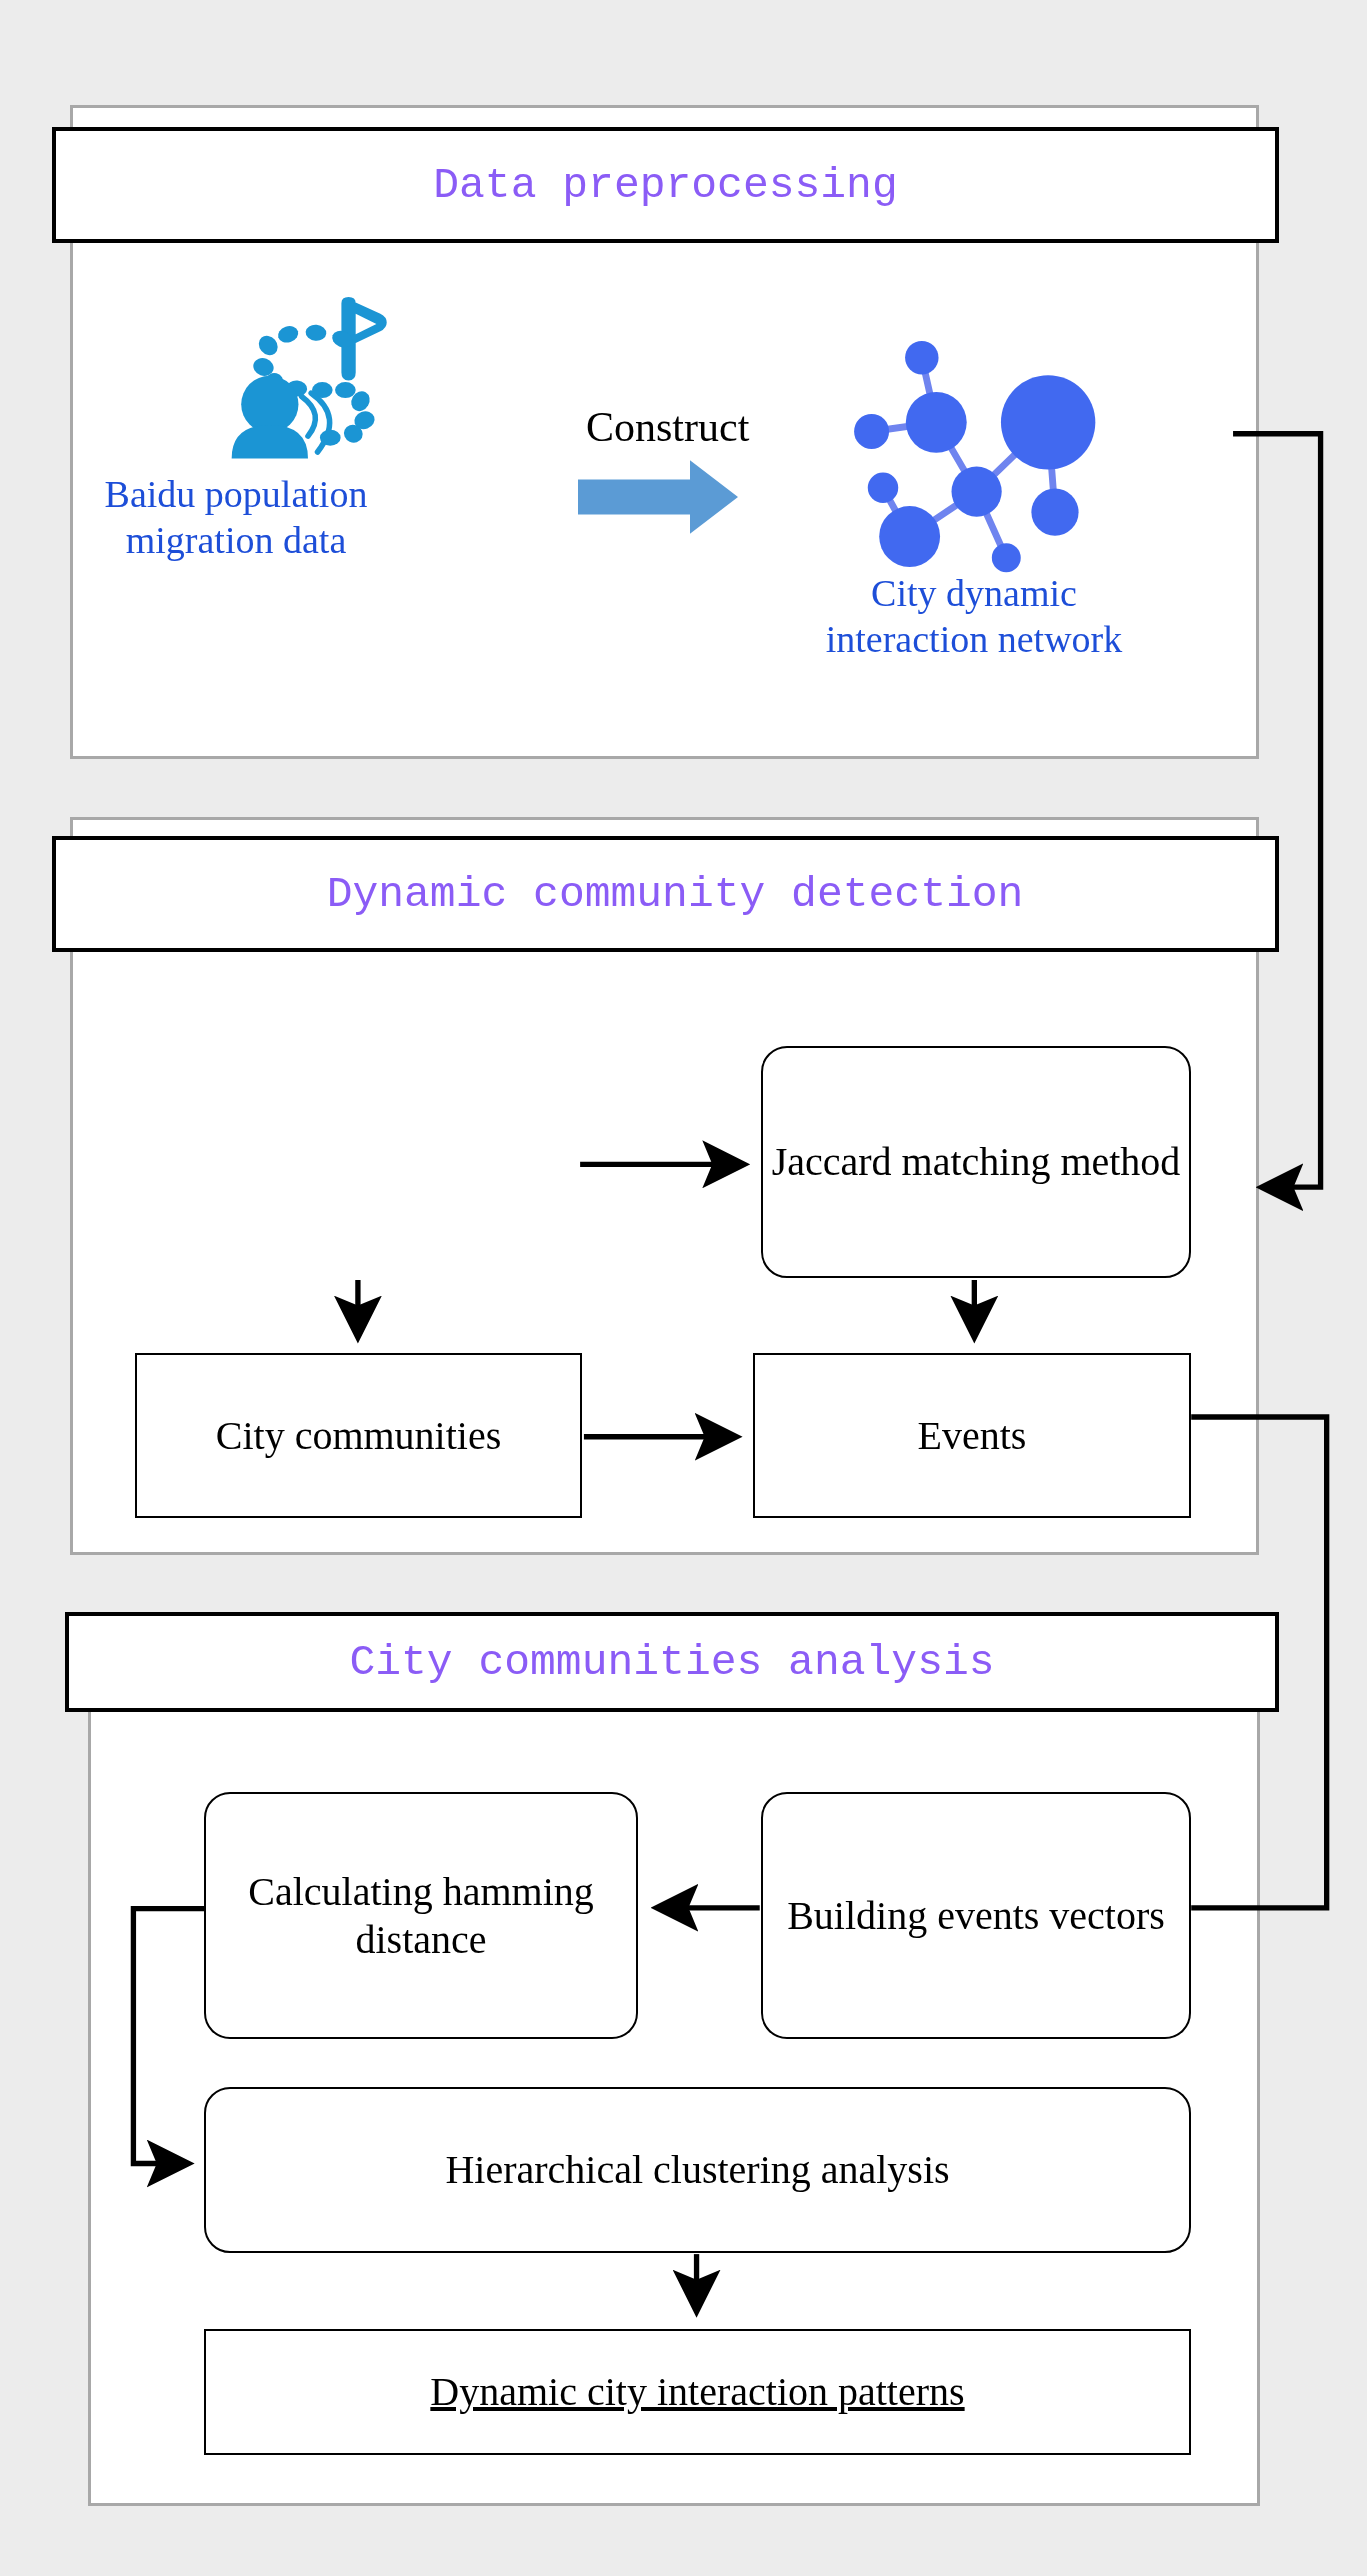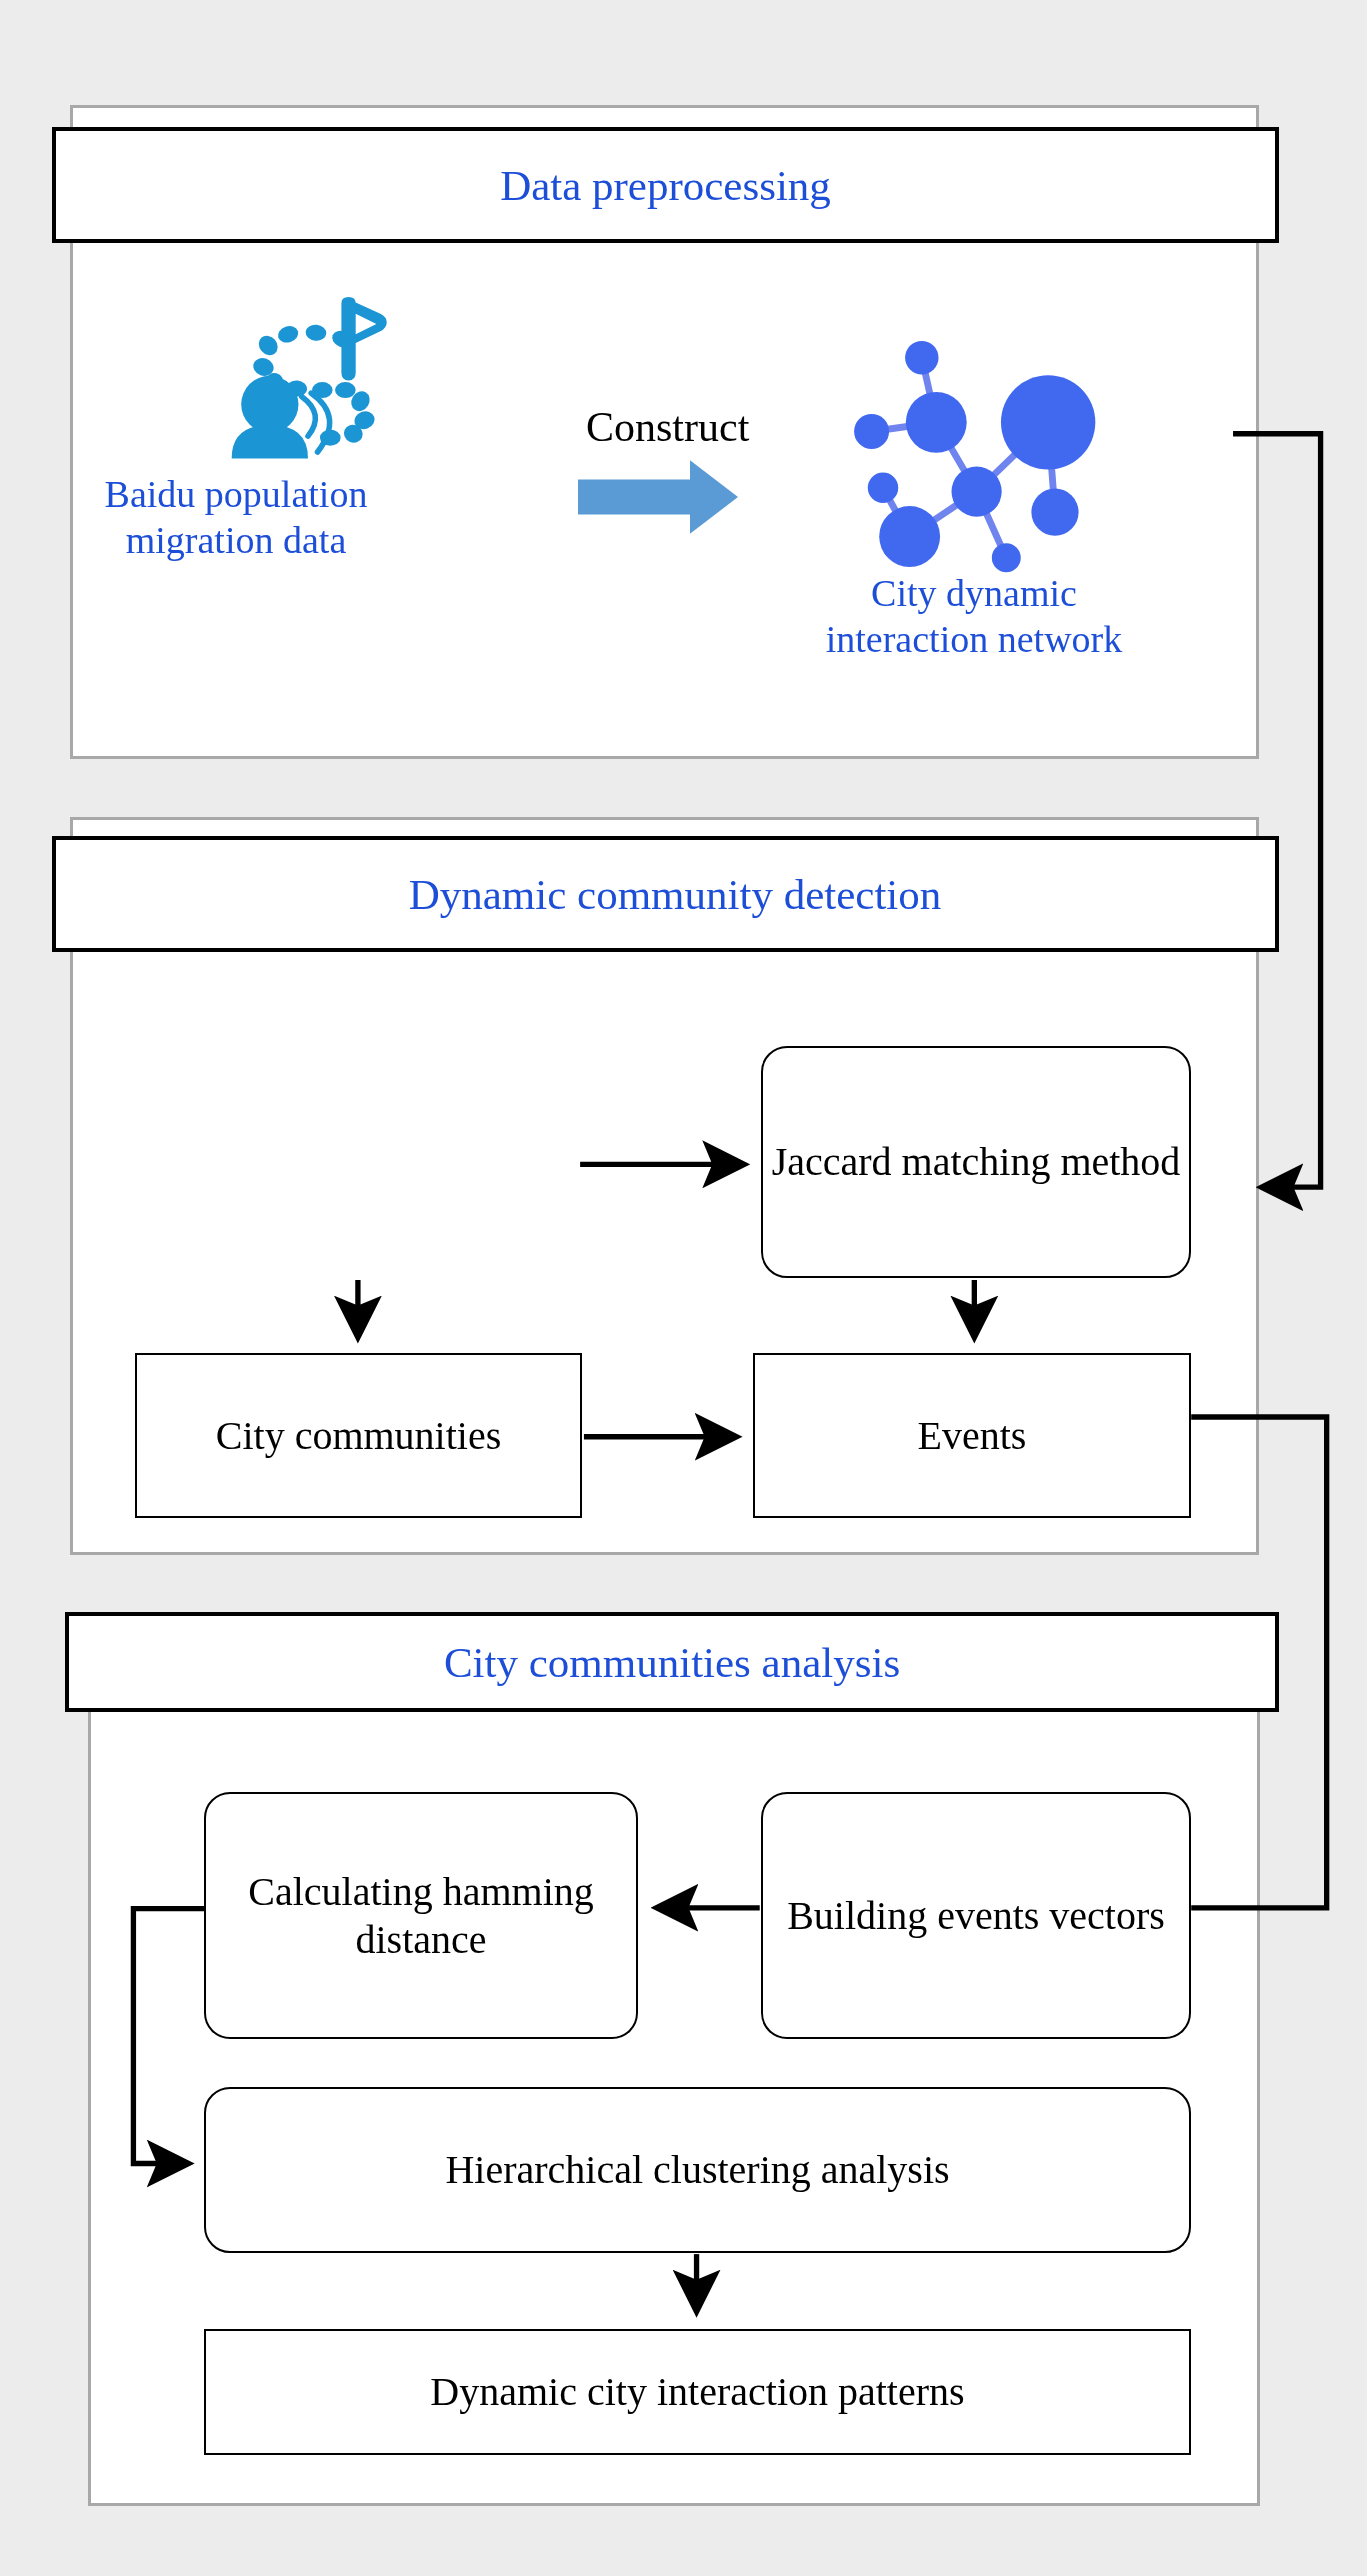--- a/index.html
+++ b/index.html
@@ -39,23 +39,24 @@
     background: #ffffff;
     border: 4.6px solid #000000;
     box-sizing: border-box;
     display: flex;
     align-items: center;
     justify-content: center;
     z-index: 6;
   }
   .section-header span {
     font-size: 43px;
-    color: #1d4ed8;
+    color: #8b5cf6;
     line-height: 1;
     white-space: nowrap;
+    font-family: Liberation Mono, monospace;
   }
 
   
   .pbox {
     position: absolute;
     background: #ffffff;
     border: 2.3px solid #000000;
     box-sizing: border-box;
     display: flex;
     align-items: center;
@@ -211,21 +212,21 @@
   </div>
 
   <div class="pbox round" style="left:204px; top:1792px; width:434px; height:247px;">
     <span>Calculating hamming distance</span>
   </div>
 
   <div class="pbox round" style="left:204px; top:2087px; width:987px; height:166px;">
     <span>Hierarchical clustering analysis</span>
   </div>
 
-  <div class="pbox" style="left:204px; top:2329px; width:987px; height:126px;">
+  <div class="pbox" style="left:204px; top:2329px; width:987px; height:126px;text-decoration:underline;">
     <span>Dynamic city interaction patterns</span>
   </div>
 
   <svg class="overlay" viewBox="0 0 1797 3385" width="1368" height="2576">
     <defs>
       <marker id="ahR" viewBox="0 0 12 12" refX="10" refY="6" markerWidth="9" markerHeight="9" orient="auto-start-reverse" markerUnits="strokeWidth">
         <path d="M0 0 L12 6 L0 12 L2.5 6 Z" fill="#000"></path>
       </marker>
     </defs>
 

